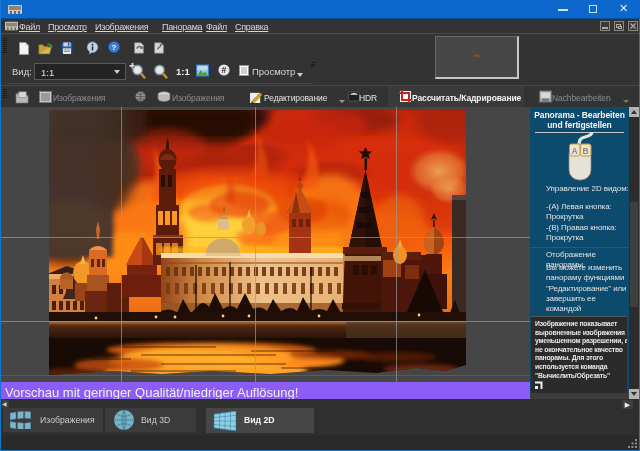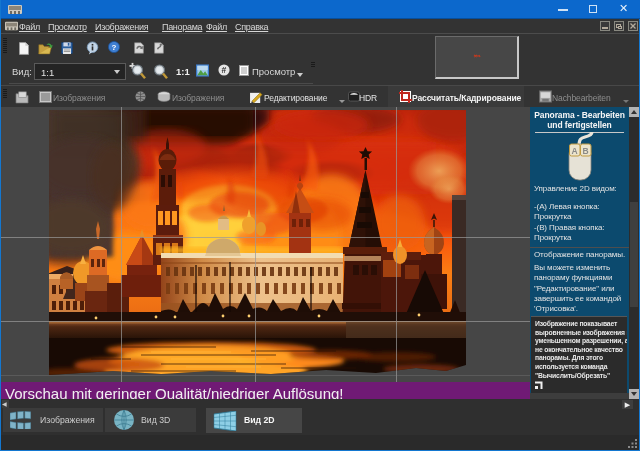--- a/index.html
+++ b/index.html
@@ -34,29 +34,29 @@
 #tabs .dim { color:#8e8e8e; }
 #tabs .on { color:#e2e2e2; }
 #tabs .act { color:#f5f5f5; font-weight:bold; }
 #tabact { position:absolute; left:387px; top:0; width:136px; height:22px; background:#3a3a3a; }
 
 #canvas { position:absolute; left:0px; top:107px; width:529px; height:275px; background:#464646; overflow:hidden; }
 
 #side { position:absolute; left:529px; top:107px; width:99px; height:292px; background:#0c4a6e; color:#e2e2e2; }
 #side .ttl { font-weight:bold; font-size:8.5px; color:#f5f5f5; text-align:center; padding-top:3px; line-height:10px; letter-spacing:-0.1px; }
 #side hr { border:none; border-top:1px solid #c8c8c8; margin:2px 5px 0 5px; }
-#side .b { font-size:8px; line-height:10.3px; padding-left:4px; letter-spacing:-0.1px; }
+#side .b { font-size:8px; line-height:10.3px; padding-left:16px; letter-spacing:-0.1px; }
 #sbox { position:absolute; left:1px; top:209px; width:96px; height:77px; background:#2b2b2b; border-top:1px solid #565656; font-size:6.8px; font-weight:bold; line-height:8.6px; padding:3px 0 0 4px; color:#e8e8e8; letter-spacing:-0.2px; white-space:nowrap; overflow:hidden; }
 #sbar { position:absolute; left:628px; top:107px; width:10px; height:292px; background:#2c2c2c; }
 #sbar .up { position:absolute; left:0; top:0; width:10px; height:10px; background:#b4b4b4; }
 #sbar .dn { position:absolute; left:0; top:282px; width:10px; height:10px; background:#b4b4b4; }
 #sbar .th { position:absolute; left:1px; top:95px; width:8px; height:105px; background:#3f3f3f; }
 .arr { width:0; height:0; position:absolute; }
 
-#status { position:absolute; left:0px; top:382px; width:529px; height:17px; background:#701a75; color:#f0f0f0; font-size:15px; }
+#status { position:absolute; left:0px; top:382px; width:529px; height:17px; background:#8b5cf6; color:#f0f0f0; font-size:13px; }
 #sidefoot { position:absolute; left:529px; top:393px; width:99px; height:6px; background:#3d3d3d; }
 #btabs { position:absolute; left:0px; top:399px; width:638px; height:36px; background:#2f2f2f; }
 .btab { position:absolute; top:9px; height:24px; background:#3b3b3b; color:#cccccc; font-size:8.7px; }
 #btab3 { background:#464646; color:#f5f5f5; font-weight:bold; height:25px; }
 #bottom { position:absolute; left:0px; top:435px; width:638px; height:15px; background:#2a2a2a; }
 </style>
 </head>
 <body>
 <div id="win">
 
@@ -694,21 +694,21 @@
       </svg>
       <span style="position:absolute;left:37px;top:7px">Изображения</span>
     </div>
     <div class="btab" style="left:104px;width:91px">
       <svg style="position:absolute;left:8px;top:1px" width="22" height="22" viewBox="0 0 22 22">
         <circle cx="11" cy="11" r="10" fill="#79b4c4"></circle>
         <path d="M1 11 h20 M11 1 v20 M3.5 5 a13 13 0 0 0 15 0 M3.5 17 a13 13 0 0 1 15 0 M11 1 a10 16 0 0 0 0 20 M11 1 a10 16 0 0 1 0 20" stroke="#37778c" stroke-width="0.7" fill="none"></path>
       </svg>
       <span style="position:absolute;left:36px;top:7px">Вид 3D</span>
     </div>
-    <div class="btab" id="btab3" style="left:205px;width:96px">
+    <div class="btab" id="btab3" style="left:205px;width:108px">
       <svg style="position:absolute;left:7px;top:3px" width="24" height="20" viewBox="0 0 24 20">
         <g fill="#6fc0dd" stroke="#2d7a99" stroke-width="0.5">
           <path d="M1 3 L23 0 V20 L1 17 Z" fill="#8ecfe6"></path>
           <path d="M1 3 L23 0 M1 6.5 l22 -2.2 M1 10 l22 0 M1 13.5 l22 2.2 M1 17 L23 20 M6.5 2.3 v15.5 M12 1.6 v16.8 M17.5 0.8 v18.4" fill="none"></path>
         </g>
       </svg>
       <span style="position:absolute;left:38px;top:7px">Вид 2D</span>
     </div>
     <div style="position:absolute;left:621px;top:1px;width:11px;height:9px;background:#3e3e3e;color:#eee;font-size:7px;line-height:9px;text-align:center">▶</div>
   </div>

